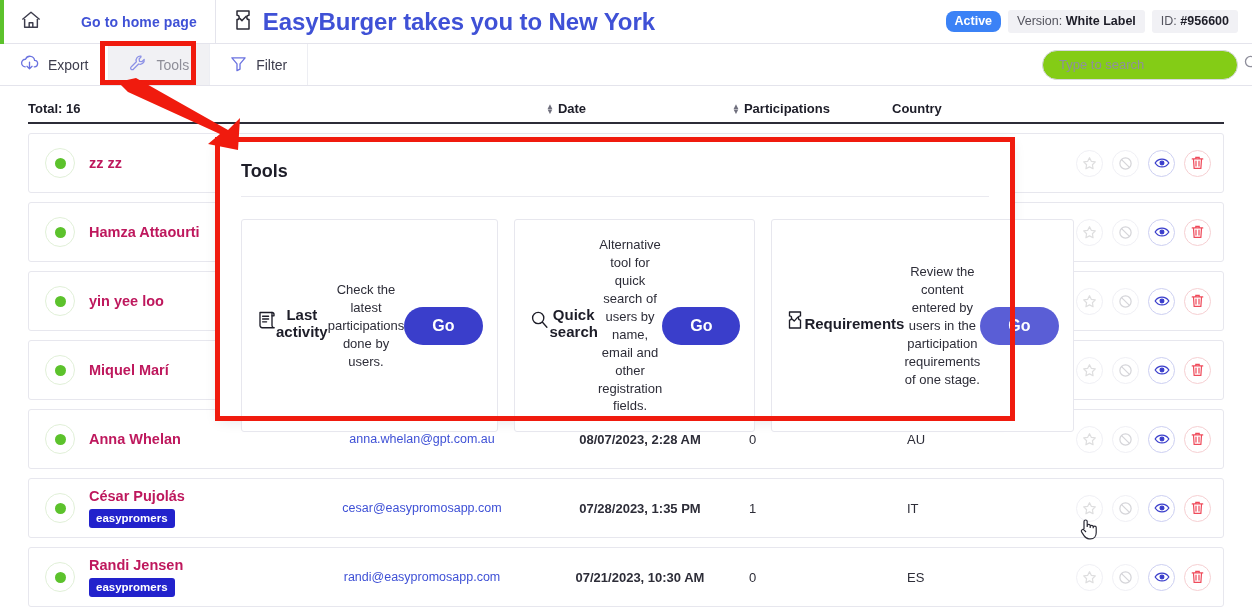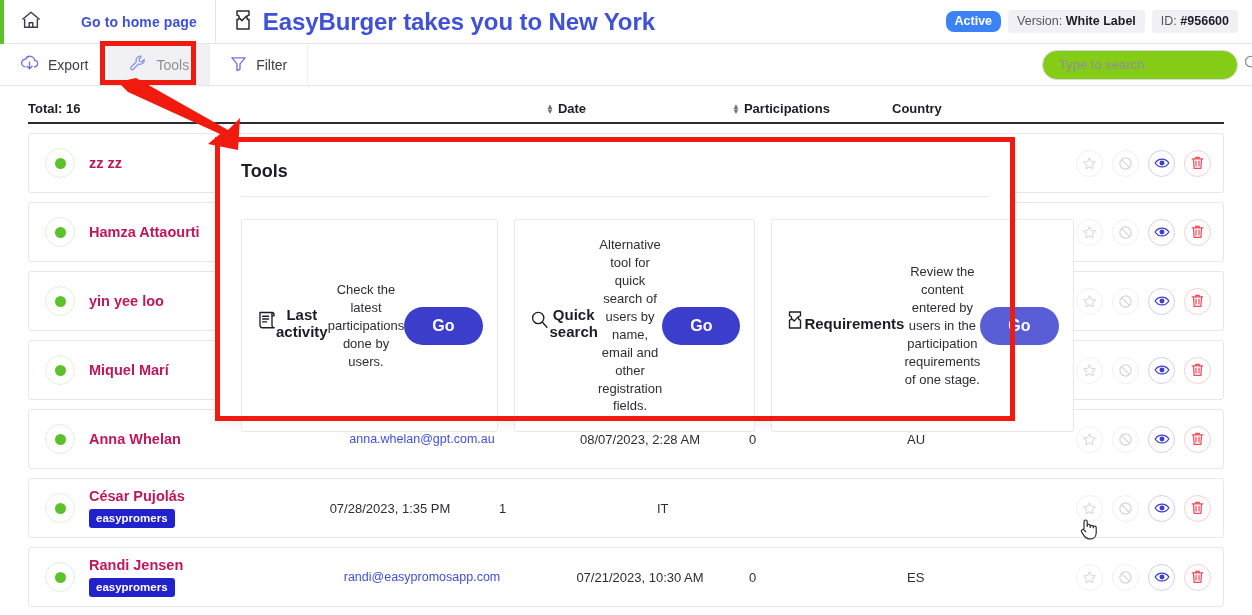--- a/index.html
+++ b/index.html
@@ -96,21 +96,21 @@
   }
   .statusdot i { width:11px; height:11px; border-radius:50%; background:#5cc22c; display:block; }
   .nameblock { display:flex; flex-direction:column; gap:5px; align-items:flex-start; }
   .uname { color:#be185d; font-size:14.5px; font-weight:700;text-align:center; }
   .tag {
     background:#2222cc; color:#fff; font-size:11.5px; font-weight:700;
     padding:3px 7px 4px; border-radius:3px;
   }
   .cell-email { width:250px; justify-content:center; }
   .cell-email a { color:#3f51d6; font-size:12.5px; text-decoration:none; }
-  .cell-date { width:186px; justify-content:center; color:#2d2d38; font-size:13px; }
+  .cell-date { width:186px; justify-content:center; color:#2d2d38; font-size:13px;font-weight:bold; }
   .cell-part { width:160px; padding-left:16px; color:#2d2d38; font-size:13px; }
   .cell-country { width:120px; padding-left:14px; color:#2d2d38; font-size:13px; }
   .cell-actions { flex:1; display:flex; justify-content:flex-end; gap:9px; padding-right:12px; }
   .abtn {
     width:27px; height:27px; border-radius:50%; border:1px solid #ebebf2;
     display:flex; align-items:center; justify-content:center; cursor:pointer;
   }
   .abtn.dim { border-color:#f0f0f5; }
   .abtn.view { border-color:#cdd0f2; }
   .abtn.del  { border-color:#f6cfd2; }
@@ -463,20 +463,23 @@
       <div class="row">
     <div class="cell cell-name">
       <span class="statusdot">
             <i></i>
           </span>
       <span class="nameblock">
         <span class="uname">César Pujolás</span>
         <span class="tag">easypromers</span>
       </span>
     </div>
+    <div class="cell cell-email">
+      <a href="#">cesar@easypromosapp.com</a>
+    </div>
     <div class="cell cell-date">07/28/2023, 1:35 PM</div>
     <div class="cell cell-part">1</div>
     <div class="cell cell-country">IT</div>
     <div class="cell cell-actions">
       <span class="abtn dim">
             <svg width="15" height="15" viewBox="0 0 16 16" fill="none" stroke="#dededf" stroke-width="1.3" stroke-linejoin="round">
               <path d="M8 1.8l1.9 3.9 4.3.6-3.1 3 .7 4.3L8 11.6 4.2 13.6l.7-4.3-3.1-3 4.3-.6z"></path>
             </svg>
           </span>
       <span class="abtn dim">

